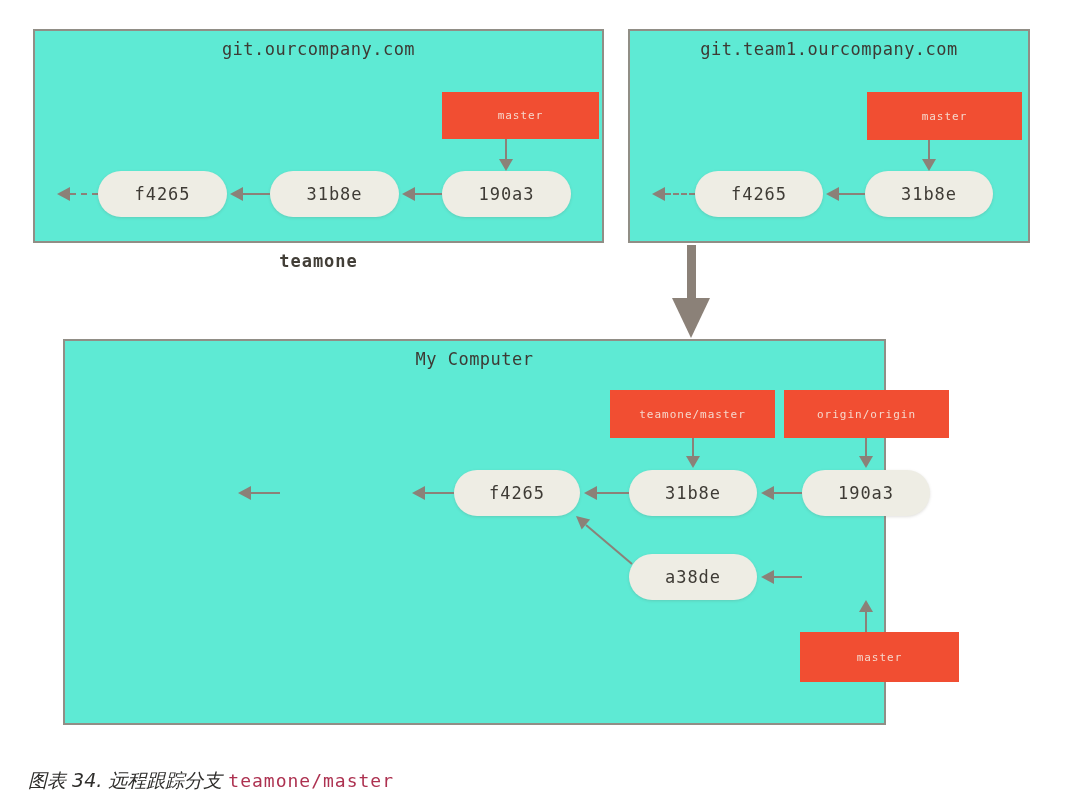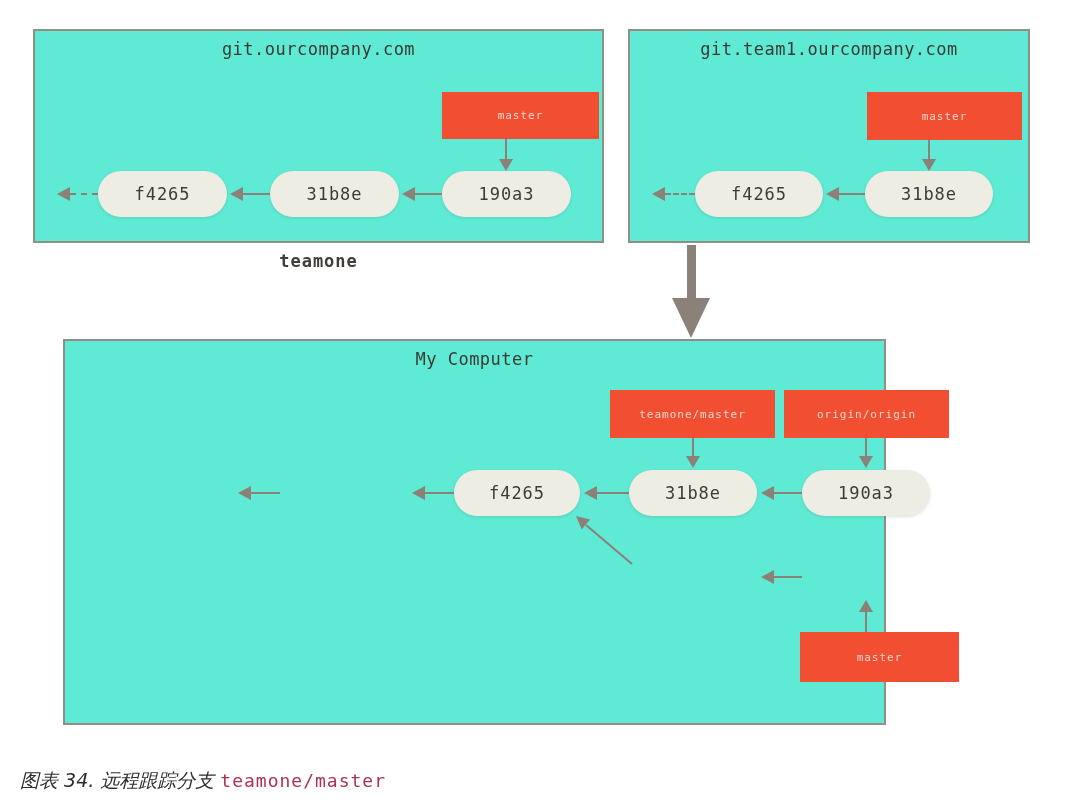--- a/index.html
+++ b/index.html
@@ -54,21 +54,21 @@
   .bigstem { position:absolute; width:9px; background:#8b8178; }
   .bighead {
     position:absolute; width:0; height:0;
     border-left:19px solid transparent; border-right:19px solid transparent;
     border-top:40px solid #8b8178;
   }
   .fetchtext {
     position:absolute; font-size:17px; color:#3d3a34; letter-spacing:0.5px;
   }
   .caption {
-    position:absolute; left:20px; top:768px;
+    position:absolute; left:28px; top:768px;
     font-family:"DejaVu Sans","Liberation Sans",sans-serif;
     font-size:19px; font-style:italic; color:#2e2d2b;
   }
   .caption .code {
     font-family:"DejaVu Sans Mono","Liberation Mono",monospace;
     font-style:normal; font-size:18px; color:#ad3150;
     letter-spacing:1px; margin-left:6px;
   }
   .diag-svg { position:absolute; overflow:visible; }
 </style>
@@ -135,20 +135,21 @@
 
     <div class="head-l" style="left:173px;top:145px"></div>
     <div class="hline" style="left:186px;top:151px;width:29px"></div>
     <div class="head-l" style="left:347px;top:145px"></div>
     <div class="hline" style="left:360px;top:151px;width:29px"></div>
     <div class="head-l" style="left:519px;top:145px"></div>
     <div class="hline" style="left:532px;top:151px;width:32px"></div>
     <div class="head-l" style="left:696px;top:145px"></div>
     <div class="hline" style="left:709px;top:151px;width:28px"></div>
 
+    <div class="pill" style="left:564px;top:213px;width:128px">a38de</div>
 
     <div class="head-l" style="left:696px;top:229px"></div>
     <div class="hline" style="left:709px;top:235px;width:28px"></div>
 
     <svg class="diag-svg" style="left:500px;top:165px" width="80" height="70" viewBox="0 0 80 70">
       <line x1="67" y1="58" x2="21" y2="19" stroke="#8b8178" stroke-width="2"></line>
       <polygon points="11,10 16.7,23.4 25.1,13.6" fill="#8b8178"></polygon>
     </svg>
 
     <div class="rlabel" style="left:735px;top:291px;width:159px;height:50px">master</div>

